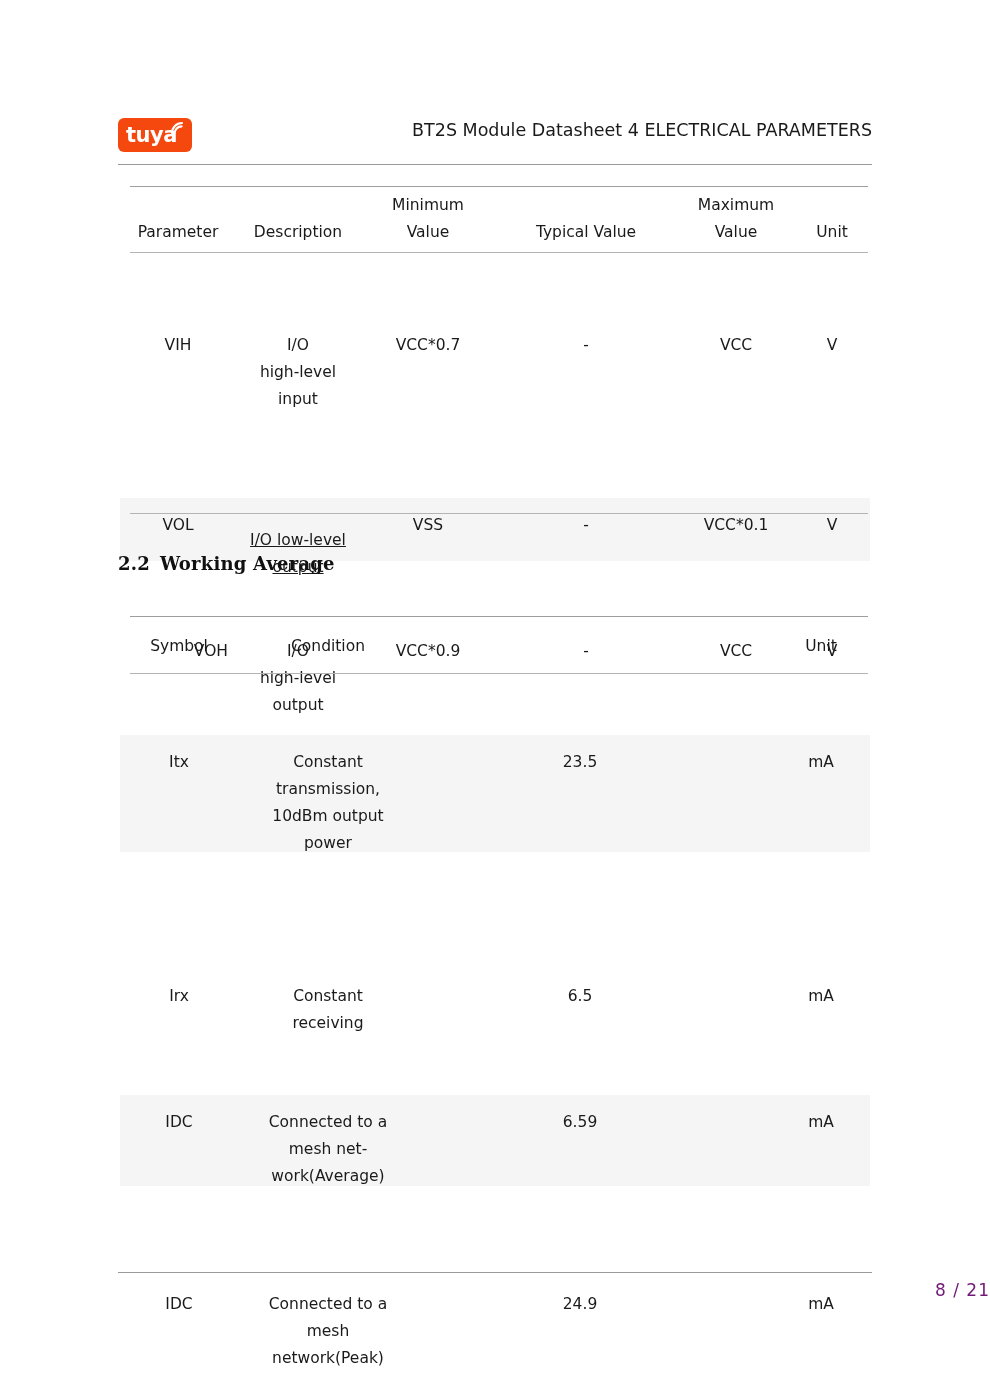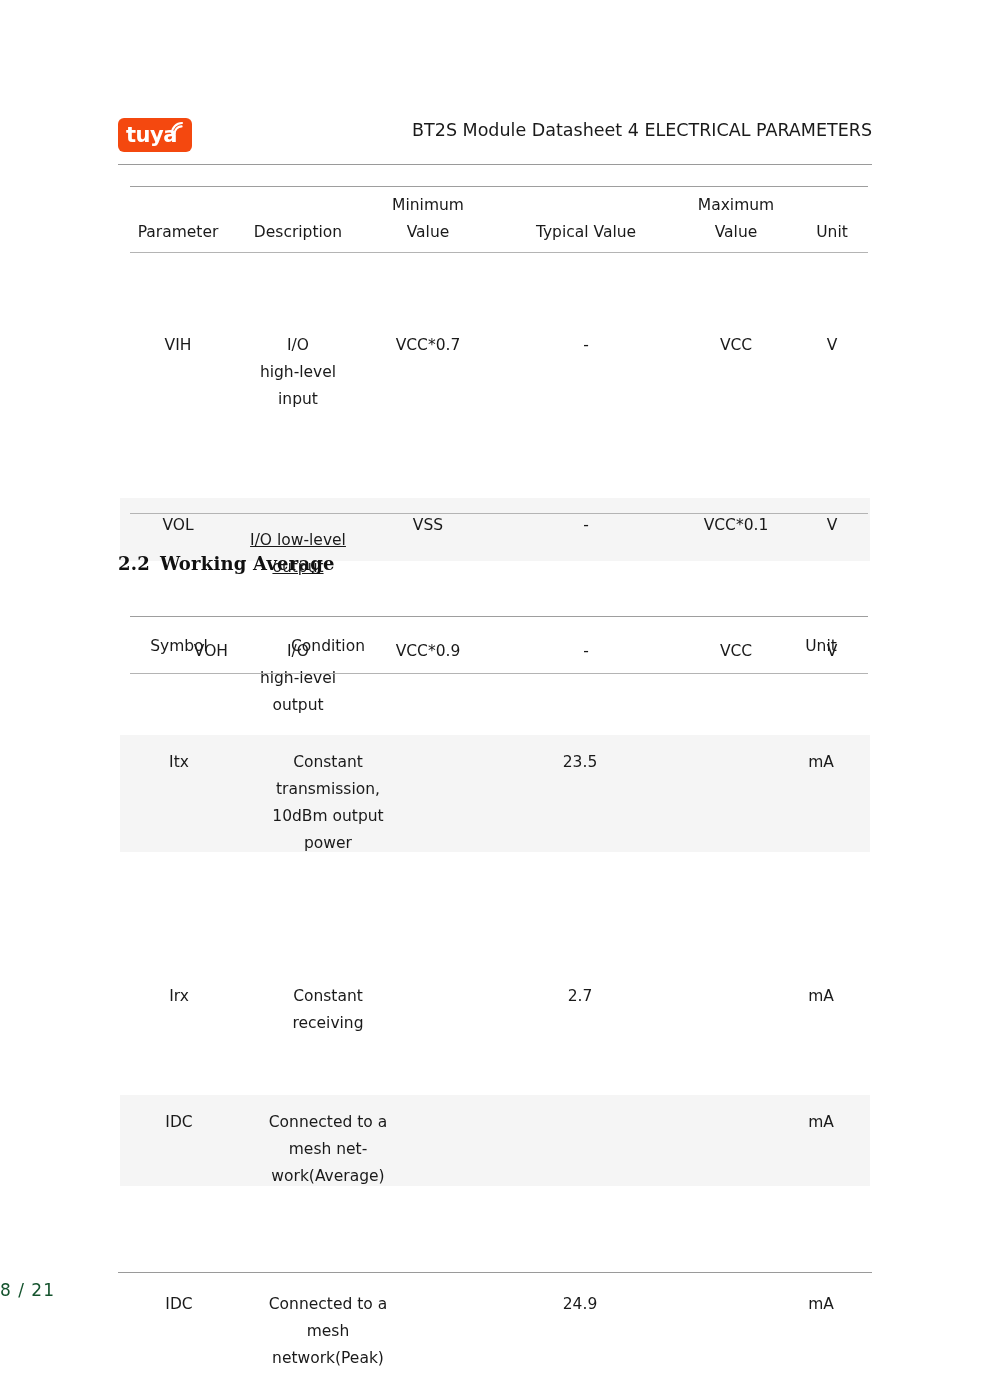--- a/index.html
+++ b/index.html
@@ -150,24 +150,24 @@
     top: 1272px;
     width: 754px;
     height: 1px;
     background: #9a9a9a;
   }
   .footer-text {
     position: absolute;
     left: 0;
     top: 1280px;
     width: 990px;
-    text-align: left;
+    text-align: right;
     font-size: 17px;
     font-family: "DejaVu Sans", sans-serif;
-    color: #14532d;
+    color: #701a75;
     letter-spacing: 1px;
   }
 </style>
 </head>
 <body>
 
 <div class="page">
 
   <div class="page-header">
 
@@ -260,29 +260,30 @@
 10dBm output
 power</div>
       <div class="cell c2" style="top:14px;">23.5</div>
       <div class="cell c3" style="top:14px;">mA</div>
     </div>
 
     <div class="trow" style="top:179px;height:63px;">
       <div class="cell c0" style="top:14px;">Irx</div>
       <div class="cell c1" style="top:14px;">Constant
 receiving</div>
-      <div class="cell c2" style="top:14px;">2.7</div>
+      <div class="cell c2" style="top:14px;">6.5</div>
       <div class="cell c3" style="top:14px;">mA</div>
     </div>
 
     <div class="trow shaded" style="top:242px;height:91px;">
       <div class="cell c0" style="top:14px;">IDC</div>
       <div class="cell c1" style="top:14px;">Connected to a
 mesh net-
 work(Average)</div>
+      <div class="cell c2" style="top:14px;">6.59</div>
       <div class="cell c3" style="top:14px;">mA</div>
     </div>
 
     <div class="trow" style="top:333px;height:91px;">
       <div class="cell c0" style="top:14px;">IDC</div>
       <div class="cell c1" style="top:14px;">Connected to a
 mesh
 network(Peak)</div>
       <div class="cell c2" style="top:14px;">24.9</div>
       <div class="cell c3" style="top:14px;">mA</div>

